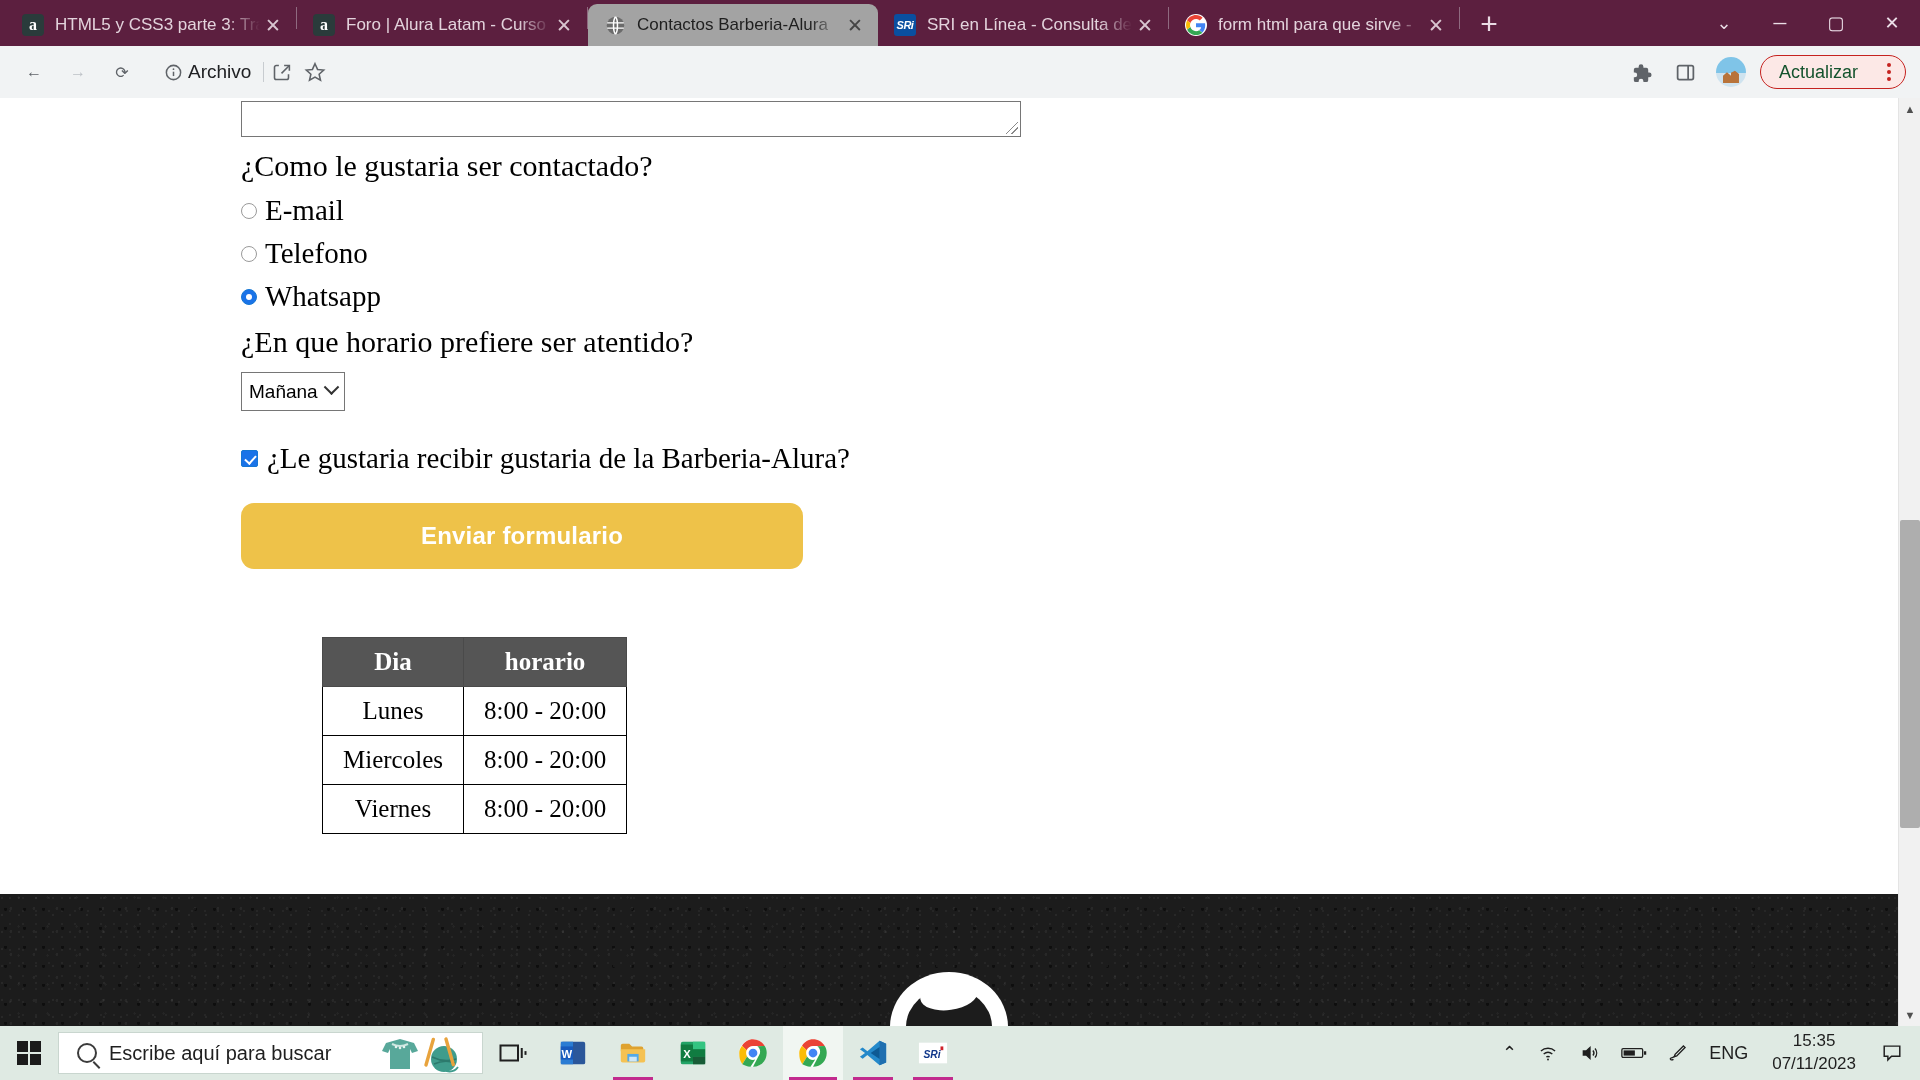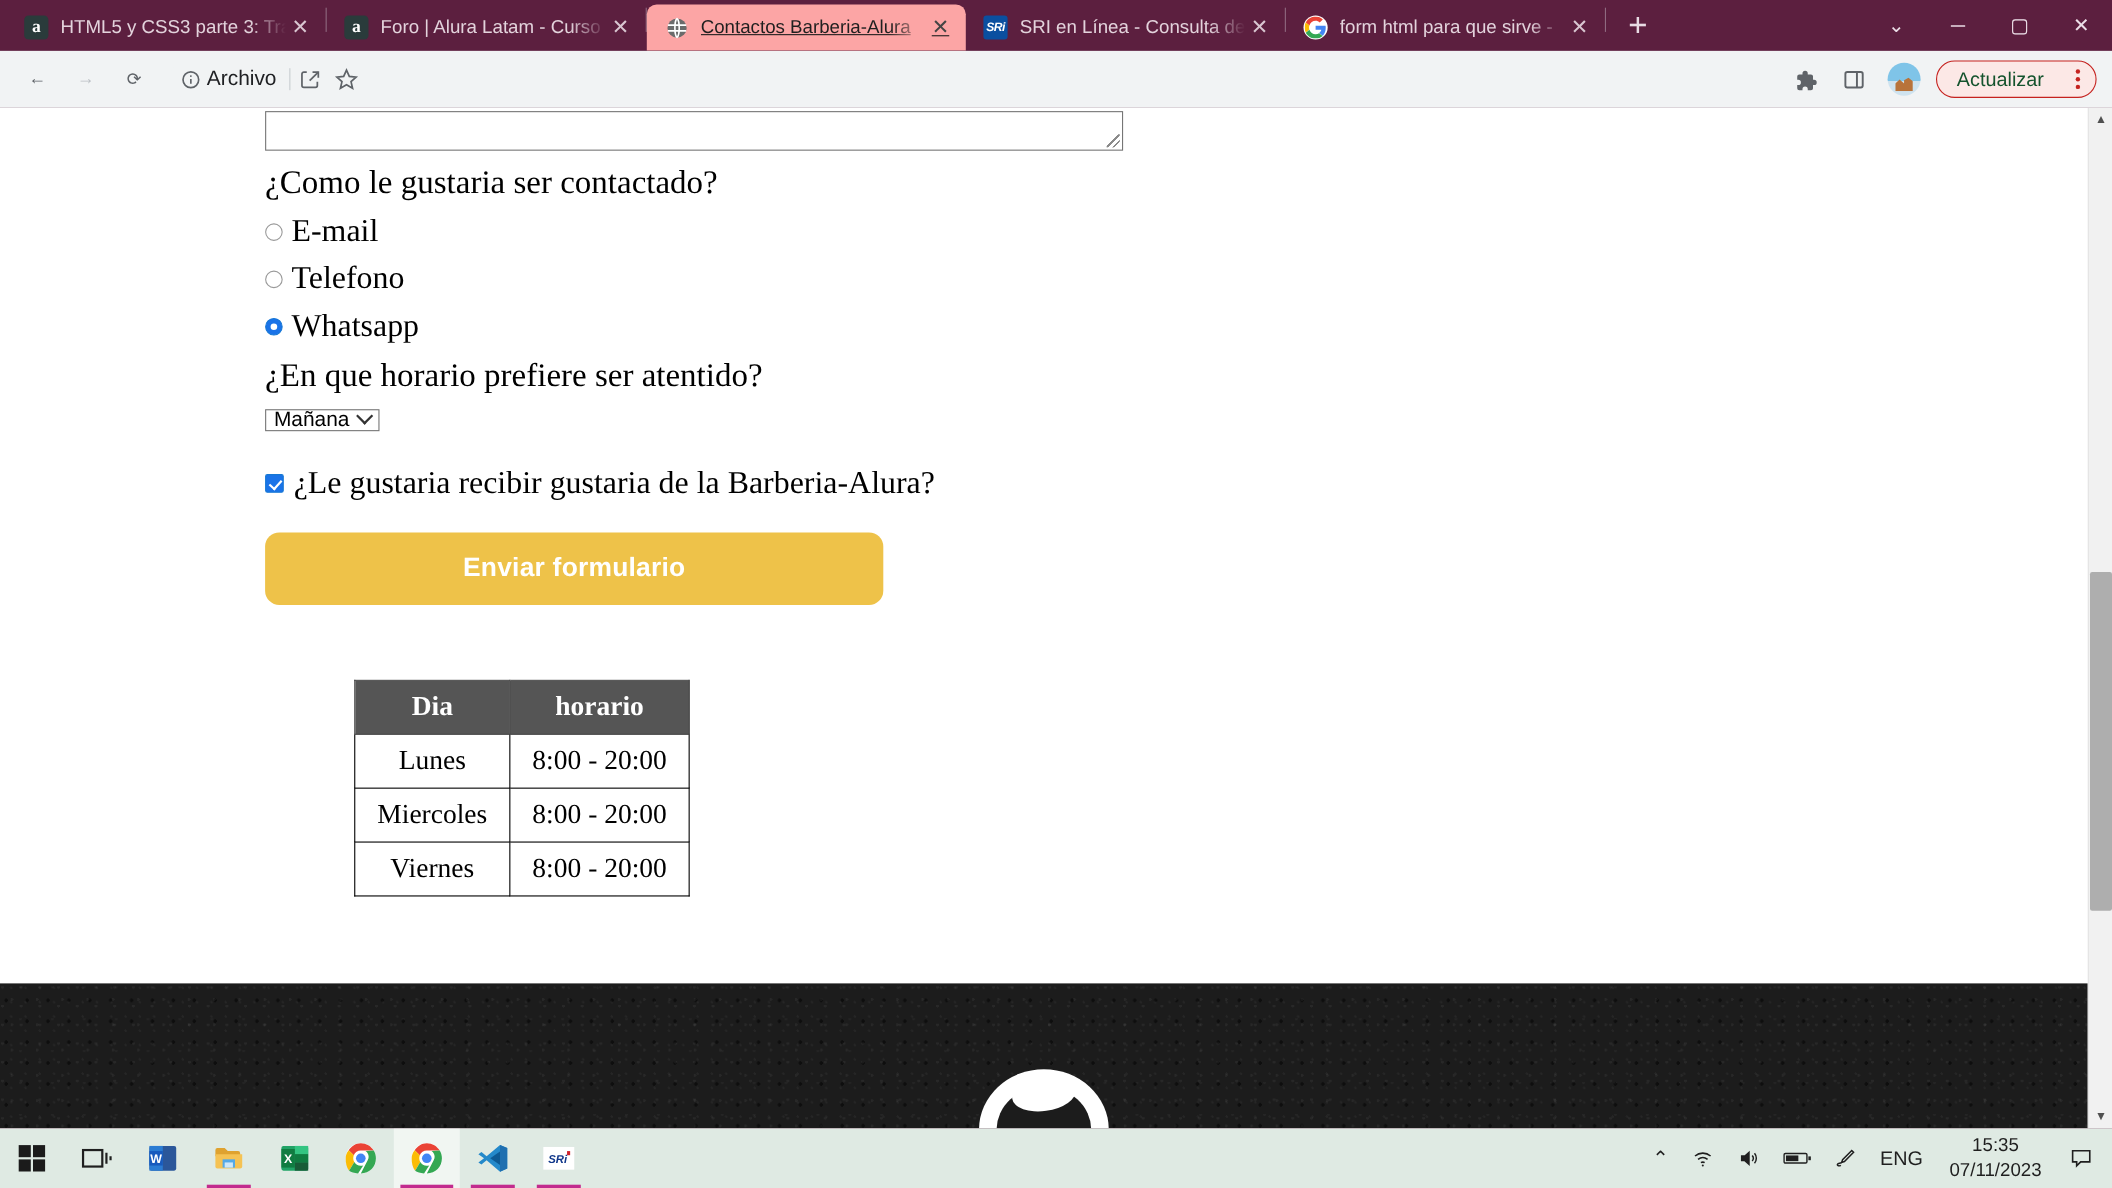--- a/index.html
+++ b/index.html
@@ -38,23 +38,22 @@
     width: 290px;
     display: flex;
     align-items: center;
     padding: 0 10px 0 16px;
     color: #e3d3dc;
     font-size: 17px;
     border-radius: 9px 9px 0 0;
     flex: 0 0 auto;
   }
   .tab.active {
-    background: #fca5a5;
+    background: #a3a3a3;
     color: #1f1f1f;
-    text-decoration: underline;
   }
   .tab-sep {
     width: 1px;
     height: 22px;
     background: #8f6a80;
     align-self: center;
     margin-bottom: 10px;
     flex: 0 0 auto;
   }
   .tab-favicon {
@@ -290,21 +289,21 @@
     border-radius: 50%;
     background: #ffffff;
   }
   .radio-label { font-size: 29px; color: #000; }
 
   .select-box {
     margin-top: 12px;
     display: inline-flex;
     align-items: center;
     gap: 8px;
-    height: 20px;
+    height: 39px;
     padding: 0 7px;
     border: 1px solid #767676;
     background: #ffffff;
     font-family: "Liberation Sans", sans-serif;
     font-size: 19px;
     color: #000;
   }
   .chev {
     width: 11px; height: 11px;
     border-right: 2px solid #333;
@@ -750,20 +749,38 @@
 
   <div class="start-btn">
     <span class="win-logo">
         <i></i>
         <i></i>
         <i></i>
         <i></i>
       </span>
   </div>
 
+  <div class="search-box">
+    <span class="search-icon"></span>
+    <span class="search-text">Escribe aquí para buscar</span>
+    <span class="search-art">
+      <svg width="110" height="40" viewBox="0 0 110 40">
+        <path d="M20 8 L34 4 L48 8 L52 16 L46 18 L44 14 L44 34 L24 34 L24 14 L22 18 L16 16 Z" fill="#58a89a"></path>
+        <path d="M26 9 q8 4 16 0" stroke="#cfe8e2" stroke-width="2" fill="none"></path>
+        <circle cx="30" cy="12" r="1.3" fill="#e6f2ef"></circle>
+          <circle cx="34" cy="13" r="1.3" fill="#e6f2ef"></circle>
+          <circle cx="38" cy="12" r="1.3" fill="#e6f2ef"></circle>
+        <circle cx="78" cy="24" r="13" fill="#3f9c8c"></circle>
+        <path d="M66 22 q12 6 24 2 M68 29 q11 -5 21 -1" stroke="#2c7a6d" stroke-width="1.6" fill="none"></path>
+        <rect x="62" y="2" width="3.4" height="30" rx="1.6" fill="#e8a33d" transform="rotate(16 63 17)"></rect>
+        <rect x="82" y="2" width="3.4" height="30" rx="1.6" fill="#e8a33d" transform="rotate(-16 83 17)"></rect>
+        <path d="M80 36 q8 2 12 -4" stroke="#3f9c8c" stroke-width="1.8" fill="none"></path>
+      </svg>
+    </span>
+  </div>
 
   <div class="tb-app">
     <svg class="app-ico" viewBox="0 0 24 24" fill="none" stroke="#1f1f1f" stroke-width="1.6">
         <rect x="2" y="6" width="14" height="12"></rect>
         <line x1="19" y1="8" x2="19" y2="16"></line>
         <line x1="22" y1="10.5" x2="22" y2="13.5"></line>
       </svg>
   </div>
 
   <div class="tb-app">

